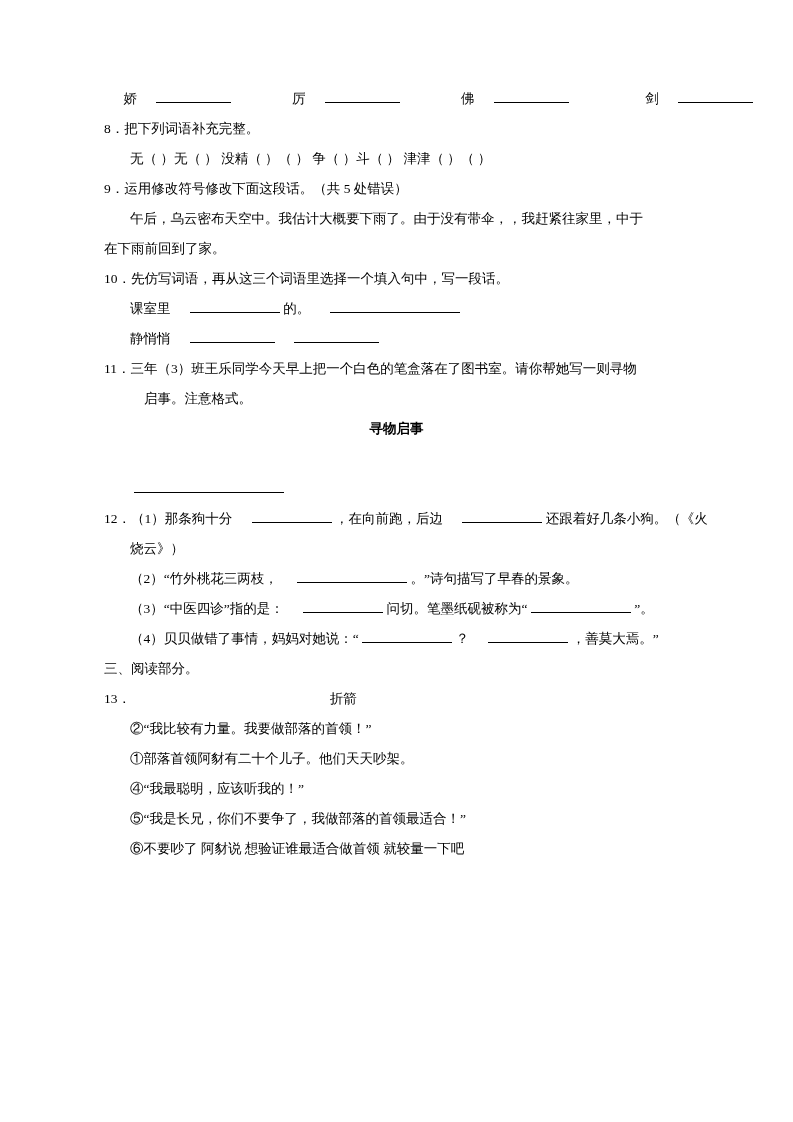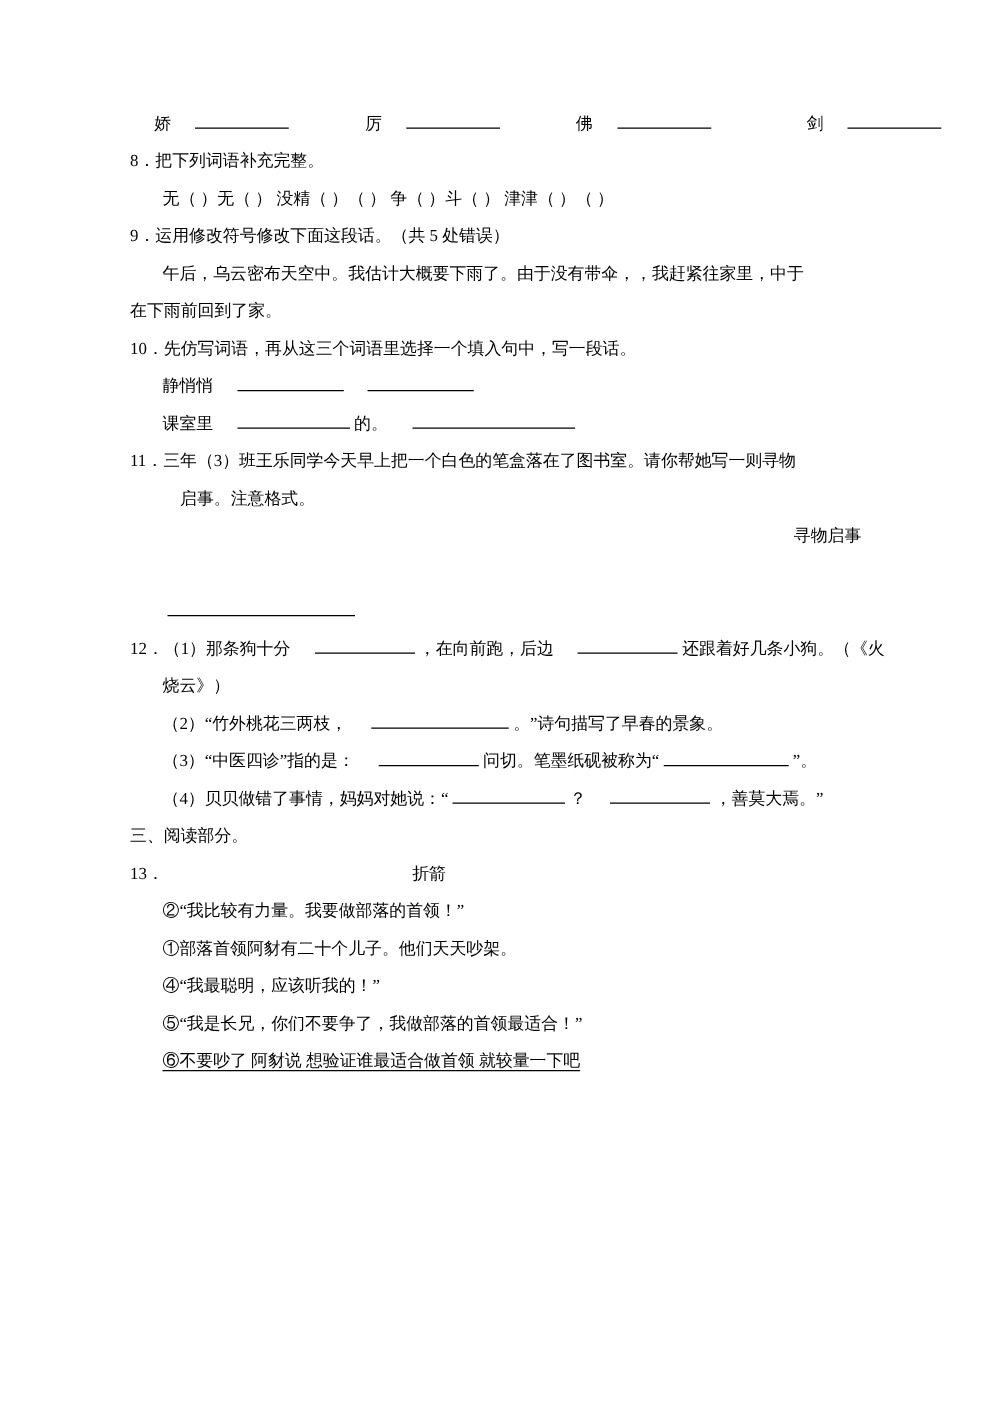--- a/index.html
+++ b/index.html
@@ -40,21 +40,20 @@
   .b90 { width: 90px; }
   .b100 { width: 100px; }
   .b110 { width: 110px; }
   .b130 { width: 130px; }
   .sp { display: inline-block; }
   .sp16 { width: 16px; }
   .sp54 { width: 54px; }
   .sp70 { width: 70px; }
   .sp96 { width: 96px; }
   .underline-text {
-    text-decoration: underline;
     text-underline-offset: 3px;
   }
   .gap-lg { height: 30px; }
   .notice-blank {
     margin-left: 30px;
     display: inline-block;
     width: 150px;
     border-bottom: 1px solid #000;
     height: 14px;
   }
@@ -87,36 +86,36 @@
   <div class="line">
     <span>9．</span><span>运用修改符号修改下面这段话。（共 5 处错误）</span>
   </div>
   <div class="line" style="margin-left:26px;">午后，乌云密布天空中。我估计大概要下雨了。由于没有带伞，，我赶紧往家里，中于</div>
   <div class="line">在下雨前回到了家。</div>
 
   <div class="line">
     <span>10．</span><span>先仿写词语，再从这三个词语里选择一个填入句中，写一段话。</span>
   </div>
   <div class="line indent2">
-    <span>静悄悄</span>
-    <span class="sp sp16"></span><span class="blank b85"></span>
-    <span class="sp sp16"></span><span class="blank b85"></span>
-  </div>
-  <div class="line indent2">
     <span>课室里</span>
     <span class="sp sp16"></span><span class="blank b90"></span>
     <span>的。</span>
     <span class="sp sp16"></span><span class="blank b130"></span>
+  </div>
+  <div class="line indent2">
+    <span>静悄悄</span>
+    <span class="sp sp16"></span><span class="blank b85"></span>
+    <span class="sp sp16"></span><span class="blank b85"></span>
   </div>
 
   <div class="line">
     <span>11．</span><span>三年（3）班王乐同学今天早上把一个白色的笔盒落在了图书室。请你帮她写一则寻物</span>
   </div>
   <div class="line indent3">启事。注意格式。</div>
-  <div class="line" style="text-align:right;">寻物启事</div>
+  <div class="line" style="text-align:center;font-weight:bold;">寻物启事</div>
 
   <div class="gap-lg"></div>
   <div class="line">
     <span class="notice-blank"></span>
   </div>
 
 
   <div class="line">
     <span>12．</span><span>（1）那条狗十分</span>
     <span class="sp sp16"></span><span class="blank b80"></span>

